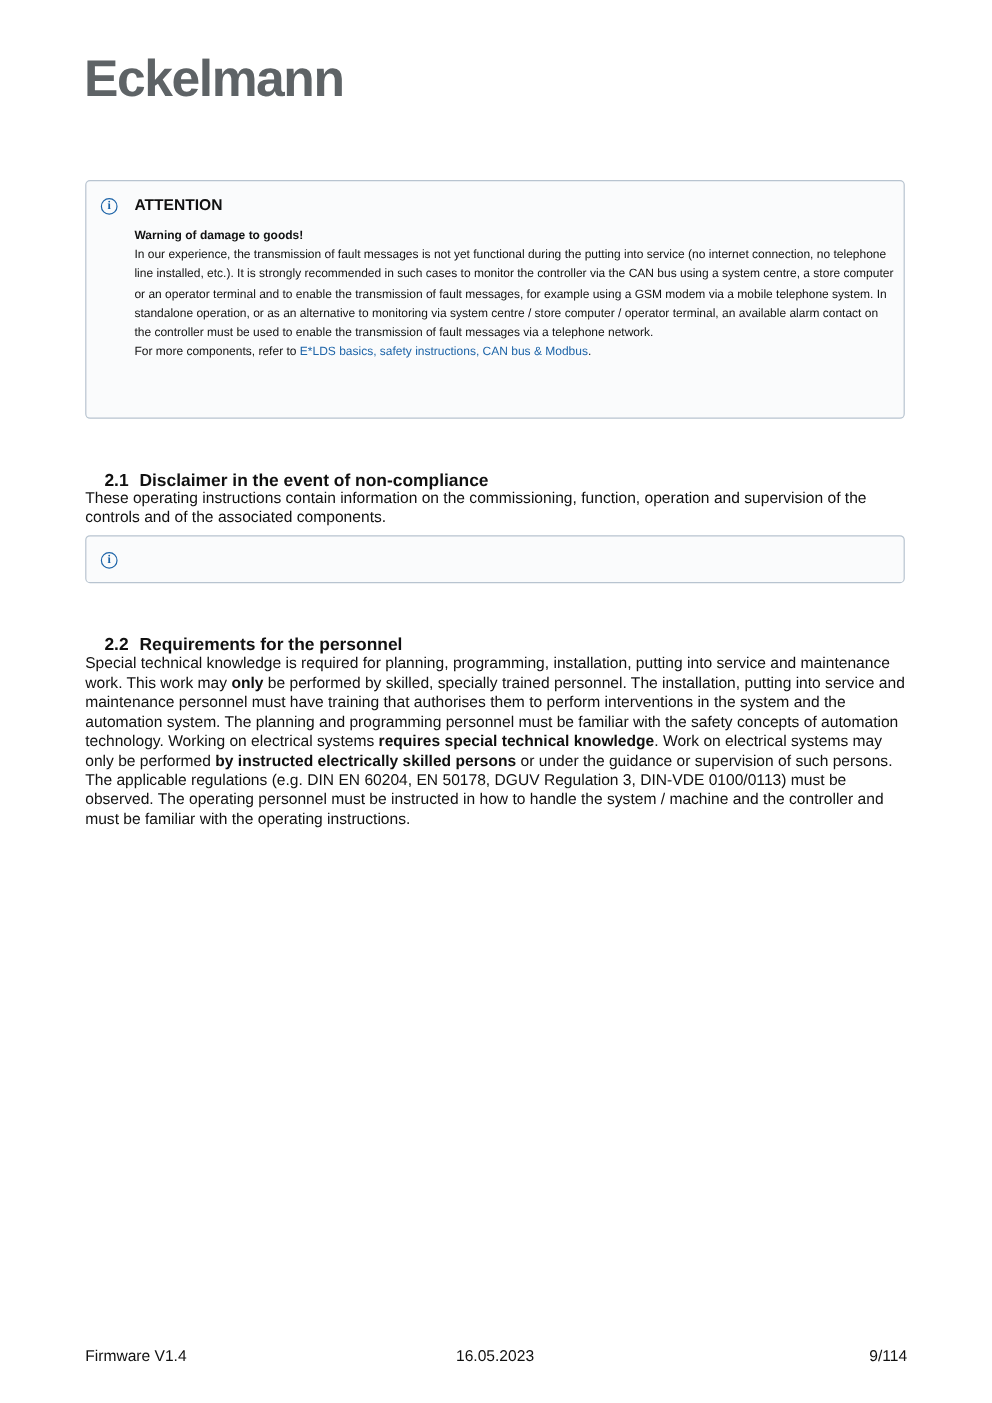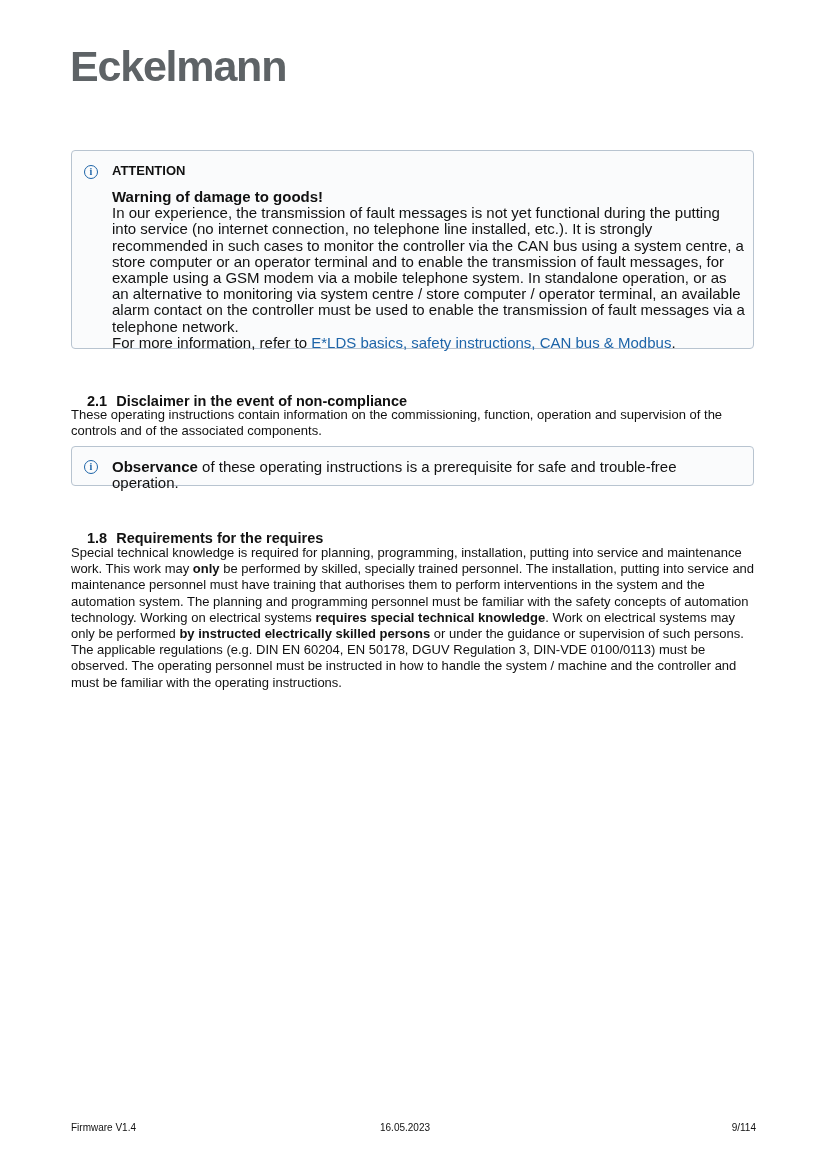--- a/index.html
+++ b/index.html
@@ -5,50 +5,49 @@
   html, body { margin:0; padding:0; background:#ffffff; }
   body { width:827px; height:1169px; position:relative; font-family:"Liberation Sans", sans-serif; color:#111; overflow:hidden; }
   .logo { position:absolute; left:70px; top:42px; font-family:"Liberation Sans", sans-serif; font-weight:700; font-size:43px; letter-spacing:-1.2px; color:#5e6366; }
   .box { position:absolute; left:71px; width:683px; border:1px solid #b8c4d0; border-radius:4px; background:#fafbfc; box-sizing:border-box; }
   .box1 { top:150px; height:199px; }
   .box2 { top:446px; height:40px; }
   .info-icon { position:absolute; width:12px; height:12px; border:1.6px solid #1d64a8; border-radius:50%; color:#1d64a8; font-size:10px; font-weight:700; line-height:12px; text-align:center; font-family:"Liberation Serif", serif; }
   .box1 .info-icon { left:12px; top:14px; }
   .box2 .info-icon { left:12px; top:13px; }
   .box-title { position:absolute; left:40px; top:12px; font-size:13px; font-weight:700;text-align:right; }
-  .box-body { position:absolute; left:40px; top:38px; width:635px; font-size:15px; line-height:16.2px; }
+  .box-body { position:absolute; left:40px; top:38px; width:635px; font-size:10px; line-height:16.2px; }
   .box-body .sub { font-weight:700; display:block; }
   .link { color:#1d64a8; }
   .box2 .box-body { top:12px; }
   h2 { position:absolute; left:71px; margin:16px; font-size:14.5px; font-weight:700; }
   h2 .num { margin-right:5px; }
   .para { position:absolute; left:71px; width:690px; font-size:13px; line-height:16.2px; }
-  .footer { position:absolute; top:1122px; font-size:10px; }
+  .footer { position:absolute; top:1122px; font-size:13px; }
 </style>
 </head>
 <body>
 
 <div class="logo">Eckelmann</div>
 
 <div class="box box1">
   <span class="info-icon">i</span>
   <div class="box-title">ATTENTION</div>
   <div class="box-body">
     <span class="sub">Warning of damage to goods!</span>
     <span>In our experience, the transmission of fault messages is not yet functional during the putting into service (no internet connection, no telephone line installed, etc.). It is strongly recommended in such cases to monitor the controller via the CAN bus using a system centre, a store computer or an operator terminal and to enable the transmission of fault messages, for example using a GSM modem via a mobile telephone system. In standalone operation, or as an alternative to monitoring via system centre / store computer / operator terminal, an available alarm contact on the controller must be used to enable the transmission of fault messages via a telephone network.</span><br>
-    <span>For more information, refer to </span><span class="link">E*LDS basics, safety instructions, CAN bus &amp; Modbus</span><span>.</span>
+    <span>For more components, refer to </span><span class="link">E*LDS basics, safety instructions, CAN bus &amp; Modbus</span><span>.</span>
   </div>
 </div>
 
 <h2 style="top:377px;"><span class="num">2.1</span> <span>Disclaimer in the event of non-compliance</span></h2>
 <div class="para" style="top:407px;">These operating instructions contain information on the commissioning, function, operation and supervision of the controls and of the associated components.</div>
 
 <div class="box box2">
   <span class="info-icon">i</span>
-  <div class="box-body"><b>Observance</b><span> of these operating instructions is a prerequisite for safe and trouble-free operation.</span></div>
 </div>
 
-<h2 style="top:514px;"><span class="num">1.8</span> <span>Requirements for the requires</span></h2>
+<h2 style="top:514px;"><span class="num">2.2</span> <span>Requirements for the personnel</span></h2>
 <div class="para" style="top:545px; width:688px;"><span>Special technical knowledge is required for planning, programming, installation, putting into service and maintenance work. This work may </span><b>only</b><span> be performed by skilled, specially trained personnel. The installation, putting into service and maintenance personnel must have training that authorises them to perform interventions in the system and the automation system. The planning and programming personnel must be familiar with the safety concepts of automation technology. Working on electrical systems </span><b>requires special technical knowledge</b><span>. Work on electrical systems may only be performed </span><b>by instructed electrically skilled persons</b><span> or under the guidance or supervision of such persons. The applicable regulations (e.g. DIN EN 60204, EN 50178, DGUV Regulation 3, DIN-VDE 0100/0113) must be observed. The operating personnel must be instructed in how to handle the system / machine and the controller and must be familiar with the operating instructions.</span></div>
 
 <div class="footer" style="left:71px;">Firmware V1.4</div>
 <div class="footer" style="left:380px;text-align:right;">16.05.2023</div>
 <div class="footer" style="right:71px;text-align:center;">9/114</div>
 
 </body></html>

